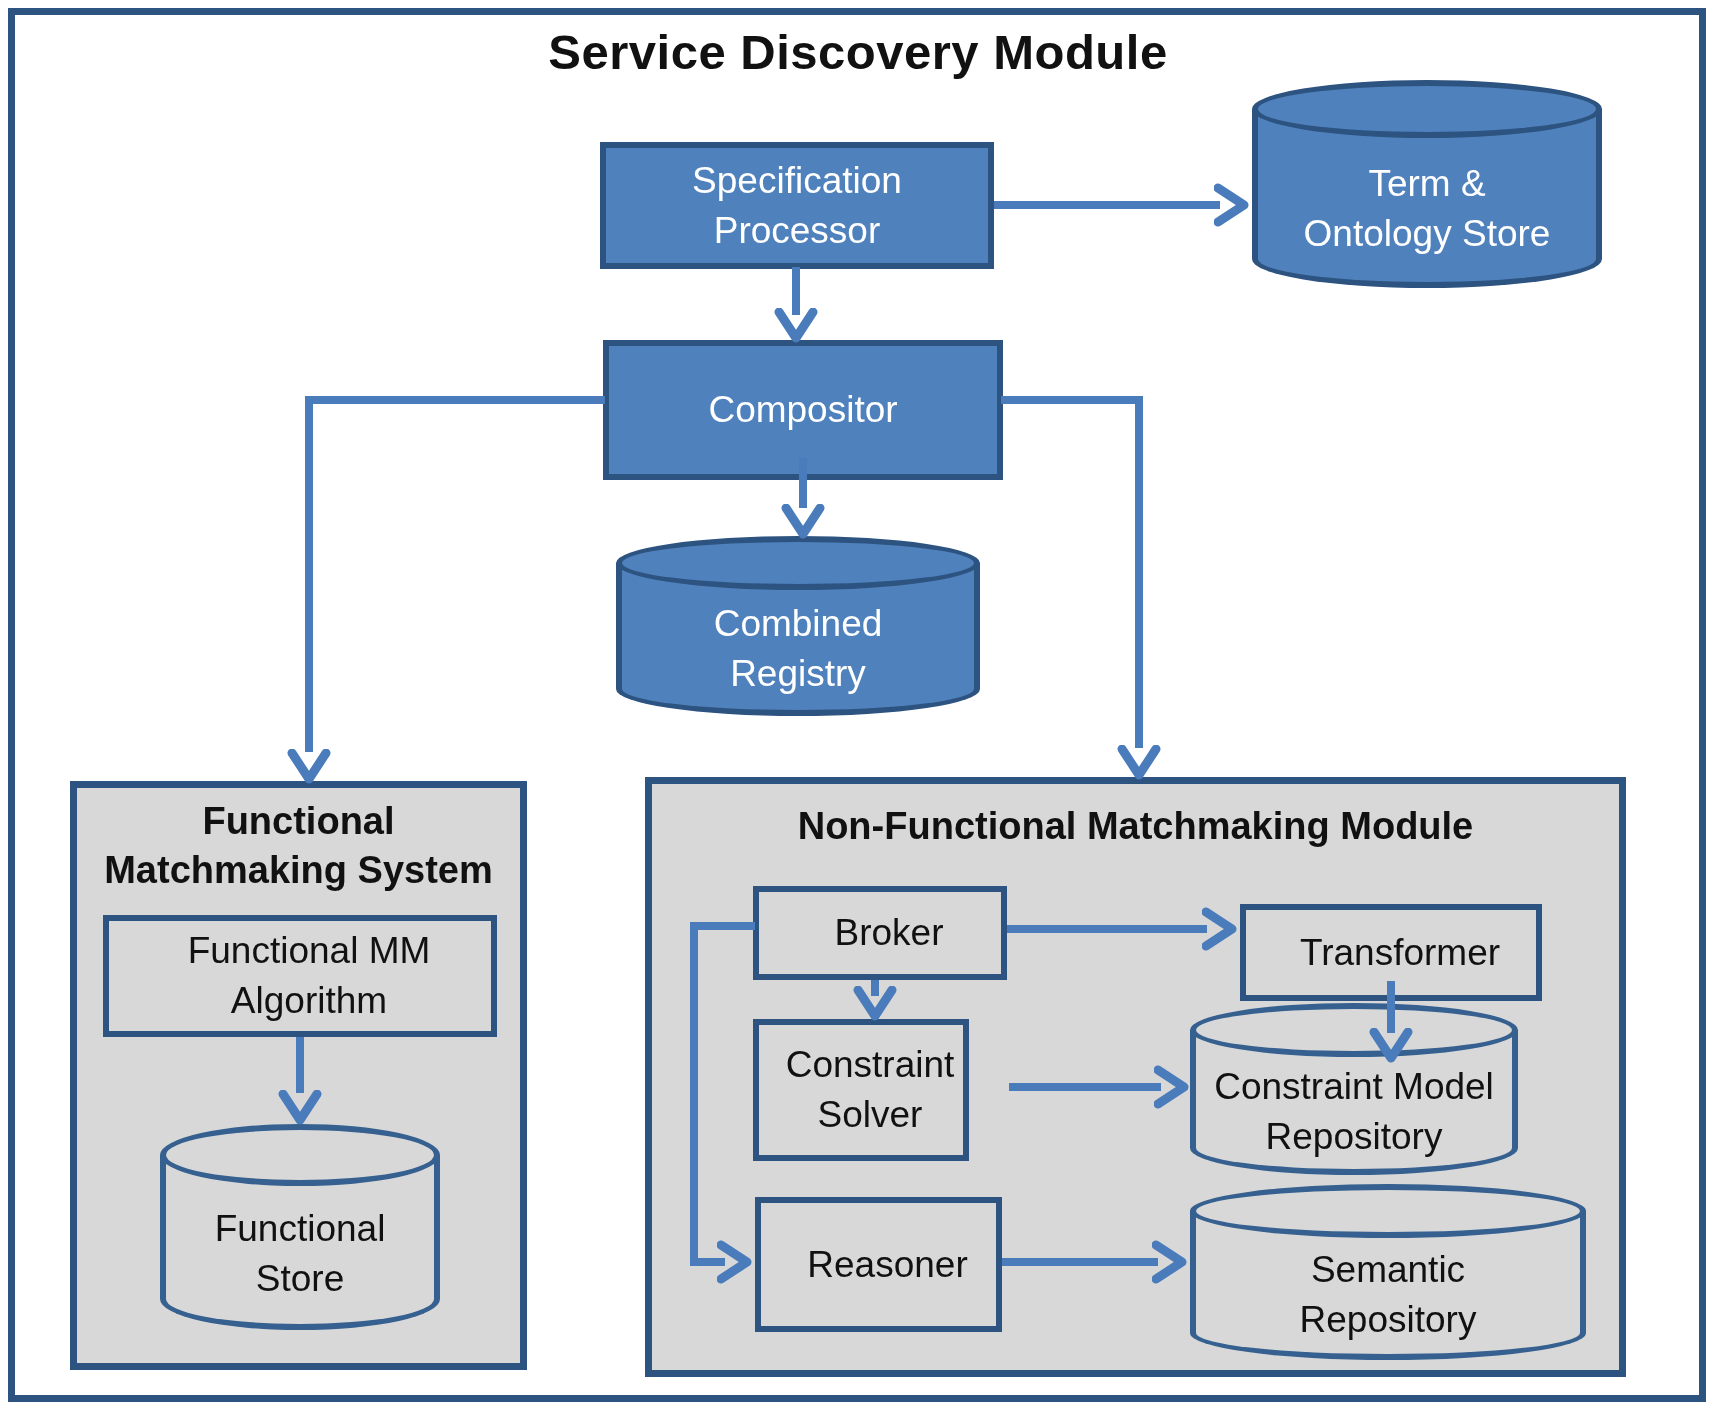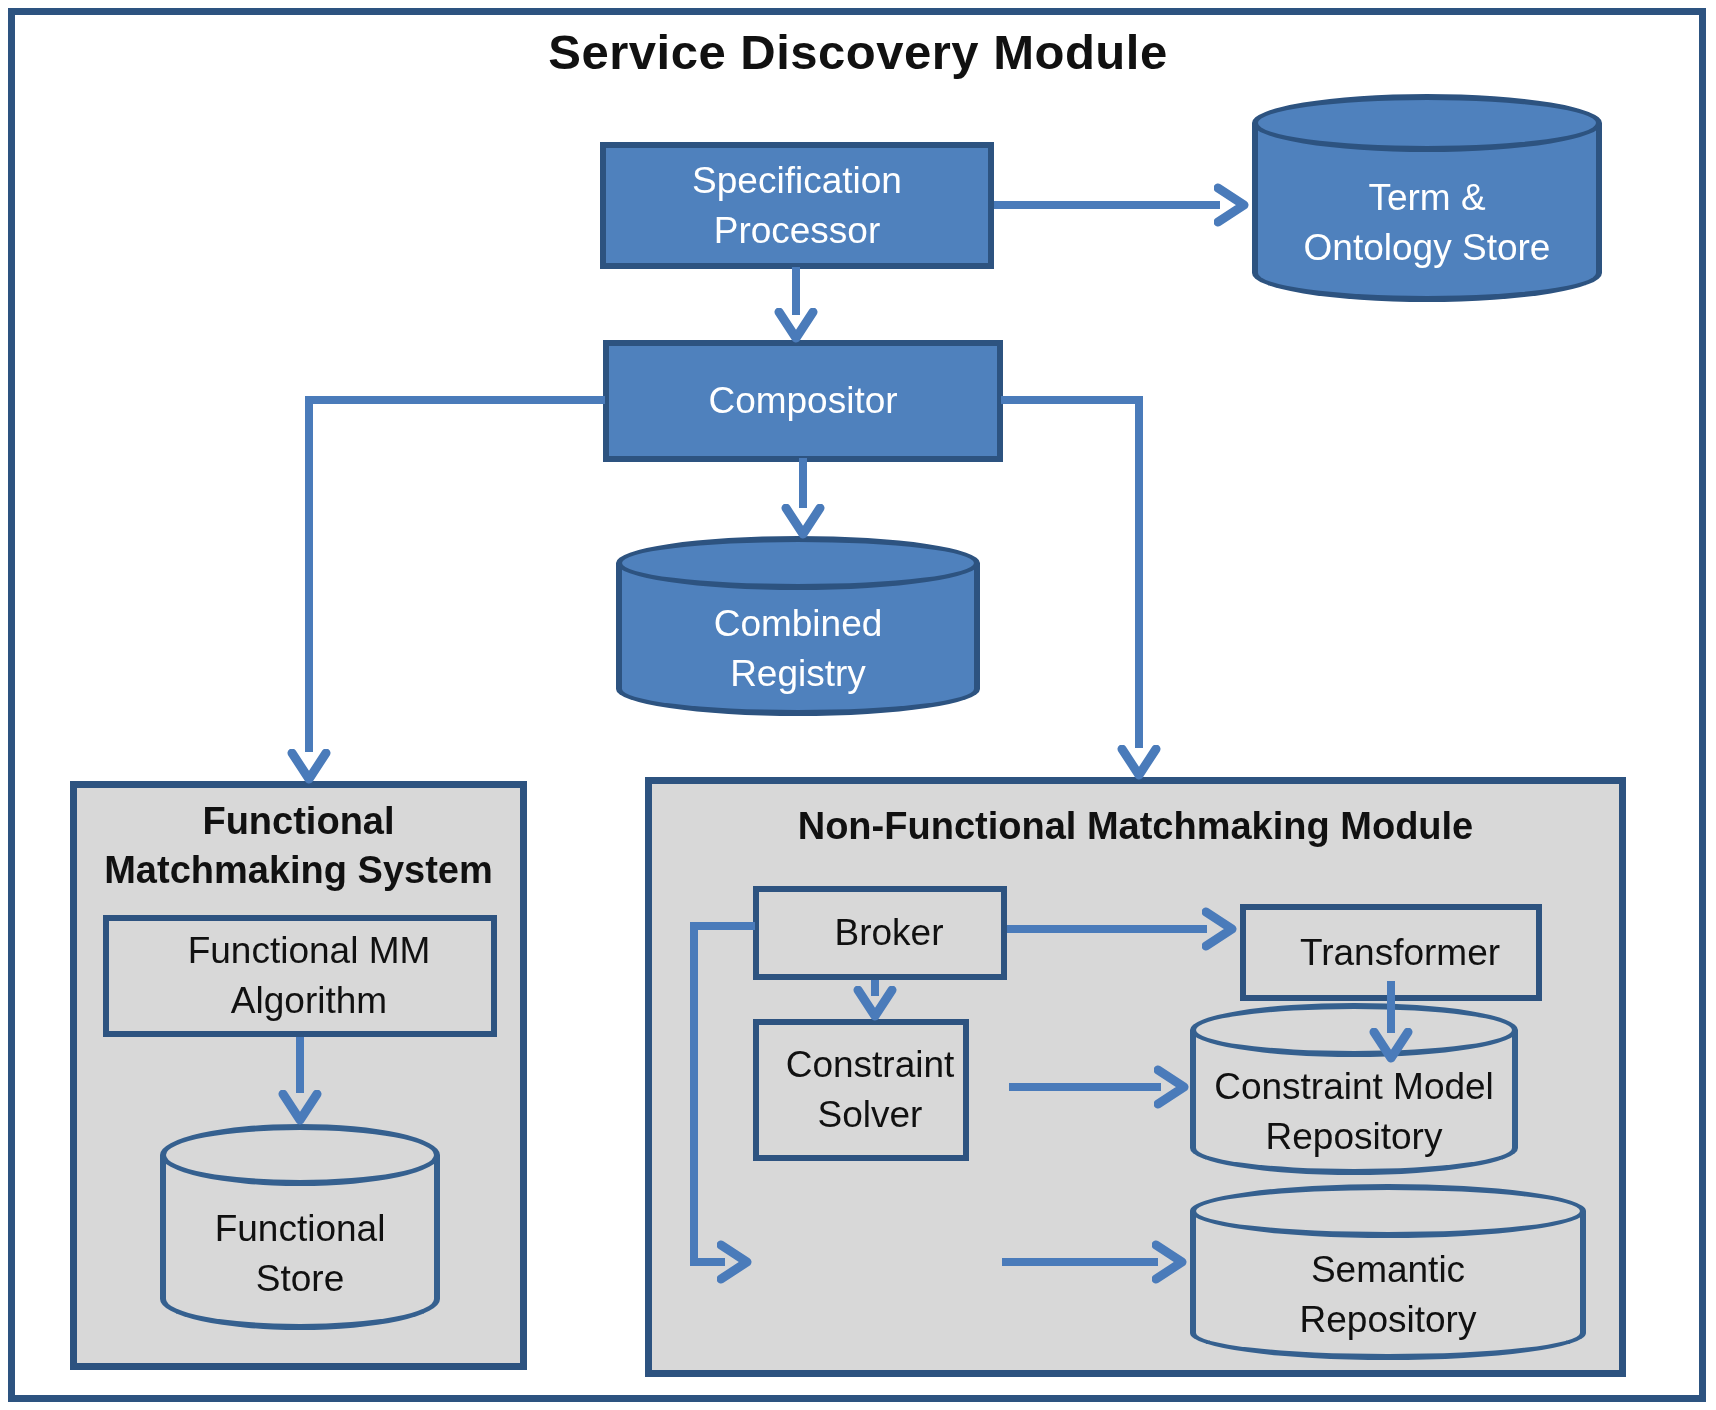--- a/index.html
+++ b/index.html
@@ -135,38 +135,38 @@
 
   <div class="outer-border"></div>
 
   <div class="diagram-title">Service Discovery Module</div>
 
   <div class="node blue-box" style="left:600px;top:142px;width:394px;height:127px;">
     <span class="lbl">Specification
 Processor</span>
   </div>
 
-  <div class="cyl blue" style="left:1252px;top:94px;width:350px;height:208px;--eh:58px;">
+  <div class="cyl blue" style="left:1252px;top:80px;width:350px;height:208px;--eh:58px;">
     <div class="cyl-top"></div>
     <div class="cyl-body"></div>
     <div class="cyl-label">Term &amp;
 Ontology Store</div>
   </div>
 
   <div class="stem" style="left:994px;top:201px;width:226px;height:8px;"></div>
   <svg class="ah" width="36" height="44" style="left:1214px;top:183px;">
       <path d="M4,5 L30,22 L4,39"></path>
     </svg>
 
   <div class="stem" style="left:792px;top:267px;width:8px;height:48px;"></div>
   <svg class="ah" width="44" height="36" style="left:774px;top:308px;">
       <path d="M5,4 L22,30 L39,4"></path>
     </svg>
 
-  <div class="node blue-box" style="left:603px;top:340px;width:400px;height:122px;">
+  <div class="node blue-box" style="left:603px;top:340px;width:400px;height:140px;">
     <span class="lbl">Compositor</span>
   </div>
 
   <div class="stem" style="left:799px;top:458px;width:8px;height:50px;"></div>
   <svg class="ah" width="44" height="36" style="left:781px;top:504px;">
       <path d="M5,4 L22,30 L39,4"></path>
     </svg>
 
   <div class="cyl blue" style="left:616px;top:536px;width:364px;height:180px;--eh:54px;">
     <div class="cyl-top"></div>
@@ -244,20 +244,23 @@
   <div class="stem" style="left:1009px;top:1083px;width:152px;height:8px;"></div>
   <svg class="ah" width="36" height="44" style="left:1154px;top:1065px;">
       <path d="M4,5 L30,22 L4,39"></path>
     </svg>
 
   <div class="stem" style="left:1387px;top:981px;width:8px;height:52px;"></div>
   <svg class="ah" width="44" height="36" style="left:1369px;top:1028px;">
       <path d="M5,4 L22,30 L39,4"></path>
     </svg>
 
+  <div class="node gray-box" style="left:755px;top:1197px;width:247px;height:135px;">
+    <span class="lbl">Reasoner</span>
+  </div>
 
   <div class="cyl gray" style="left:1190px;top:1184px;width:396px;height:176px;--eh:54px;">
     <div class="cyl-top"></div>
     <div class="cyl-body"></div>
     <div class="cyl-label">Semantic
 Repository</div>
   </div>
 
   <div class="stem" style="left:1002px;top:1258px;width:156px;height:8px;"></div>
   <svg class="ah" width="36" height="44" style="left:1152px;top:1240px;">

